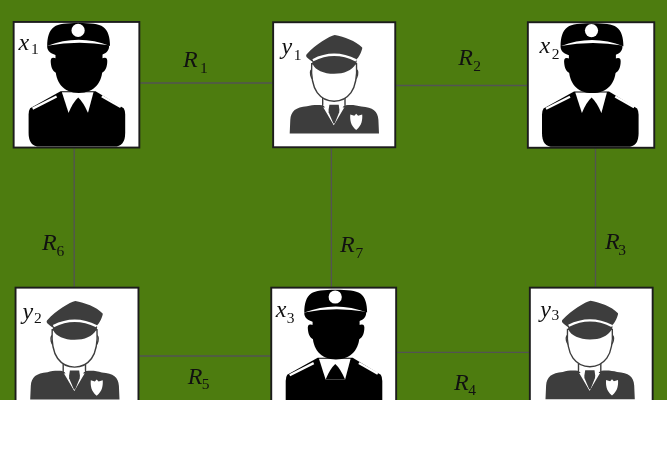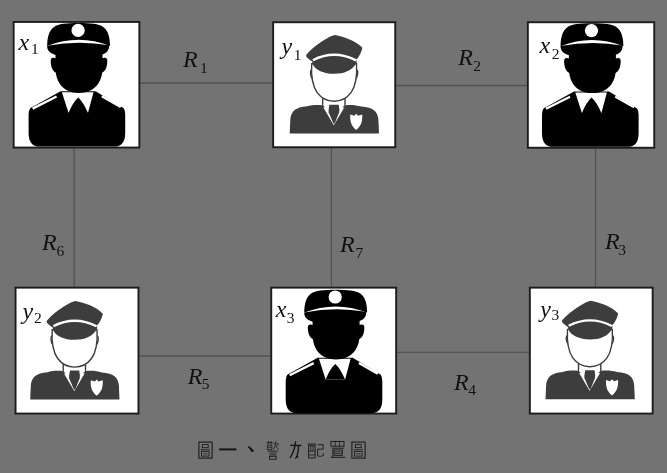--- a/index.html
+++ b/index.html
@@ -1,16 +1,16 @@
 <!DOCTYPE html>
 <html><head>
 <meta charset="utf-8">
 <style>
 html,body{margin:0;padding:0;background:#fff;}
-#stage{position:relative;width:667px;height:473px;background:#737373;overflow:hidden;}
+#stage{position:relative;width:667px;height:400px;background:#4d7c0f;overflow:hidden;}
 svg{display:block;}
 </style>
 </head>
 <body>
 <div id="stage">
 <svg width="667" height="473" viewBox="0 0 667 473" xmlns="http://www.w3.org/2000/svg">
 <defs>
 
 <g id="copx">
 

